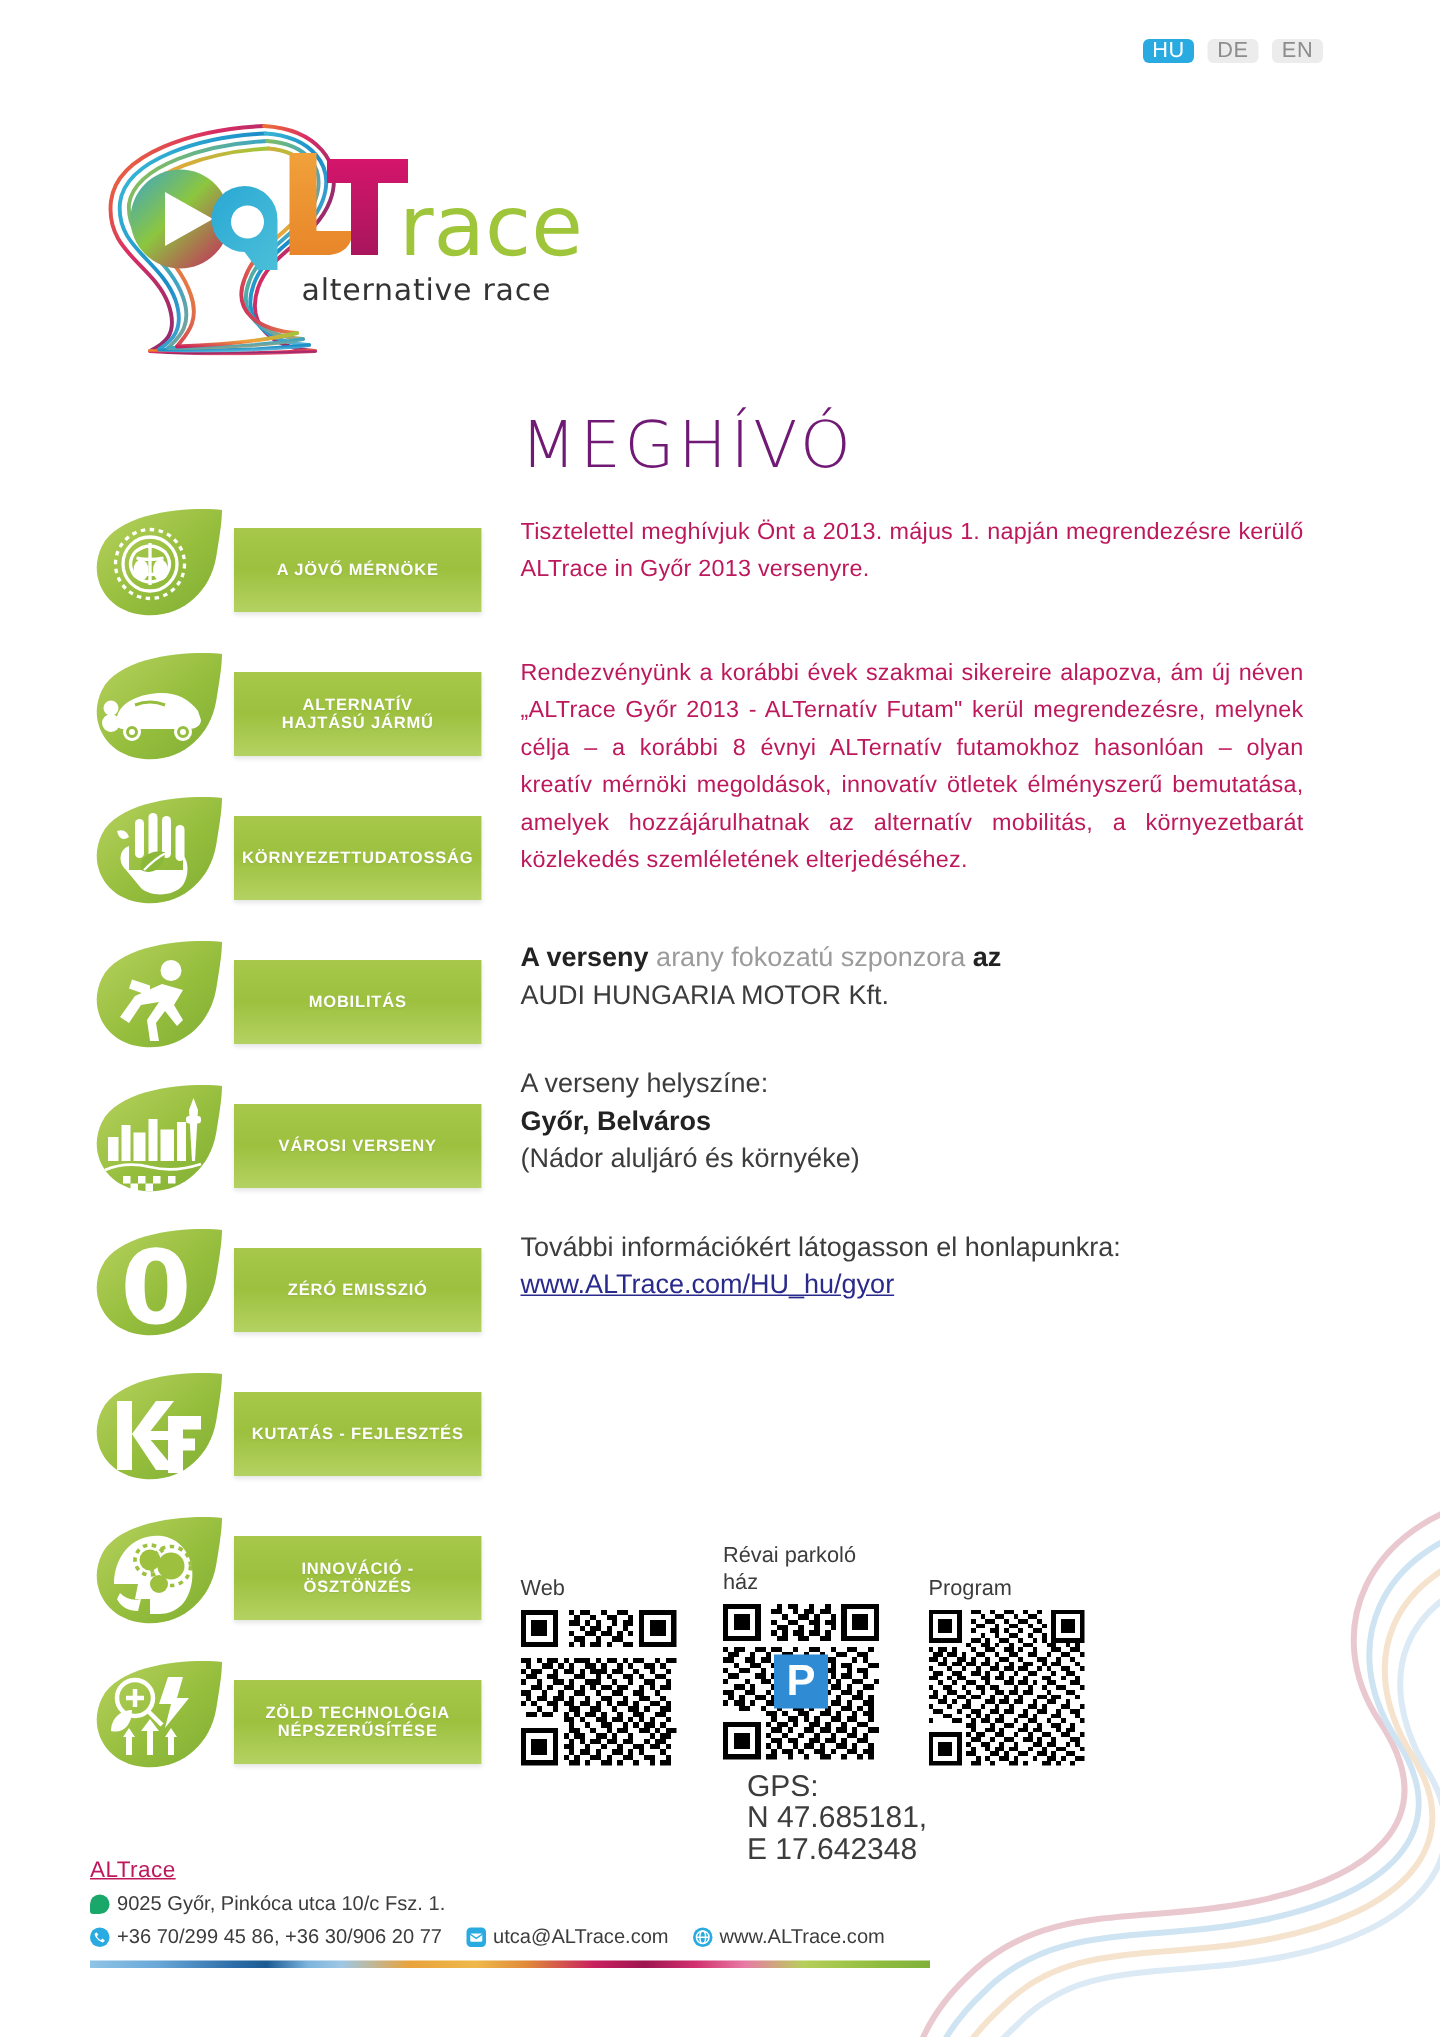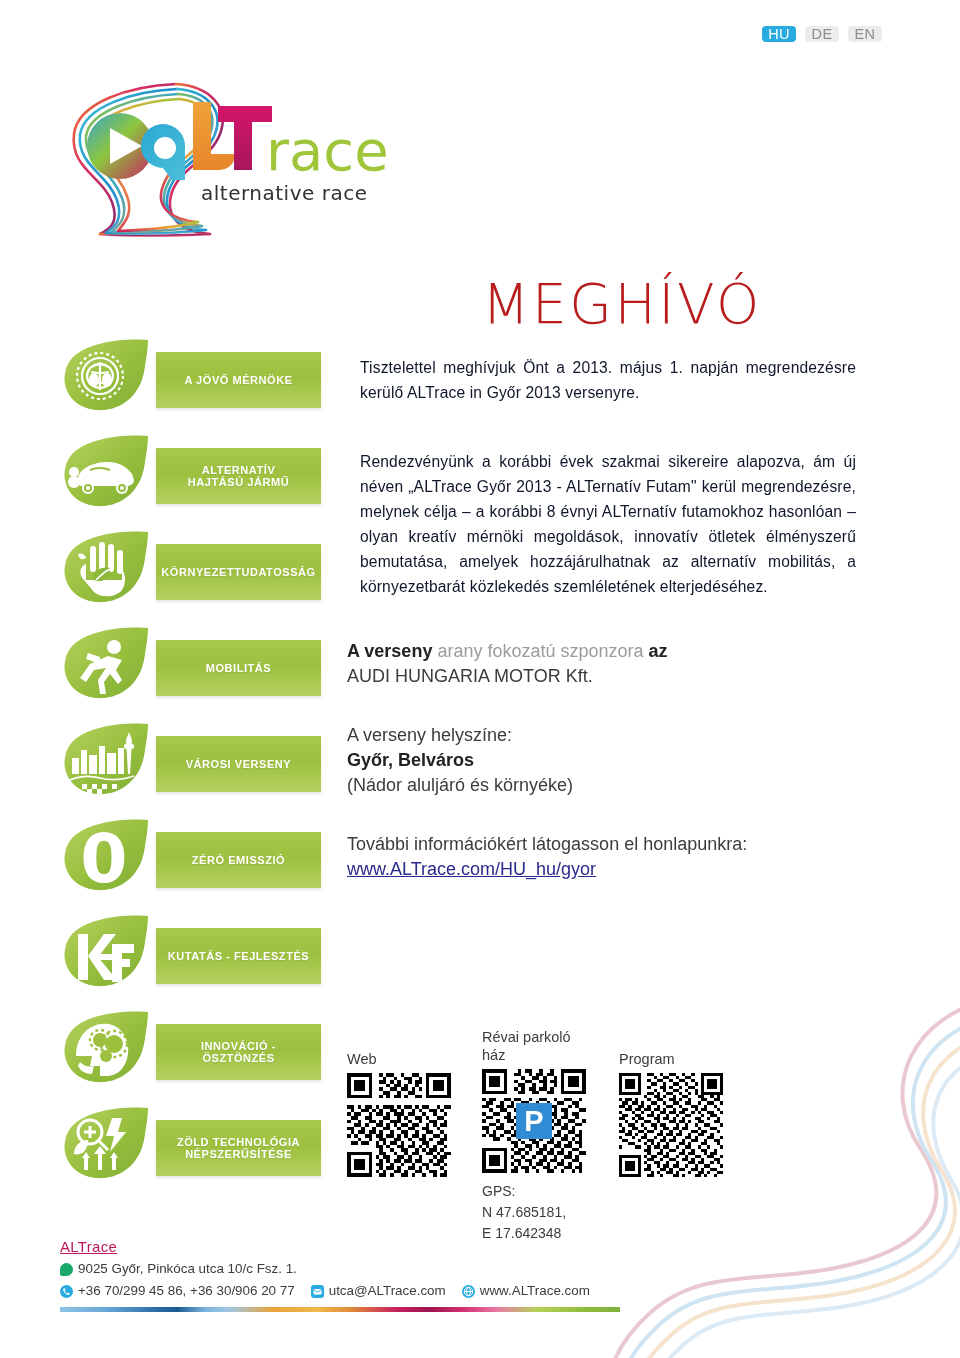--- a/index.html
+++ b/index.html
@@ -55,43 +55,42 @@
     left: 60px; top: 72px;
     width: 350px; height: 165px;
     z-index: 4;
   }
 
   
   .title {
     position: absolute;
     left: 347px; top: 272px;
     width: 550px;
-    text-align: center;
-    font-size: 55px;
+    font-size: 43px;
     font-weight: 300;
     letter-spacing: 2.5px;
-    color: #b91c1c;
+    color: #701a75;
     font-family: "DejaVu Sans", sans-serif;
     font-stretch: normal;
   }
 
   
   .content {
     position: absolute;
     left: 347px; top: 342px;
     width: 522px;
     z-index: 3;
   }
   .para {
     font-size: 15.6px;
     line-height: 25px;
-    color: #0f172a;
+    color: #be185d;
     text-align: justify;
     letter-spacing: .15px;
-    margin: 13px;
+    margin: 0;
   }
   .para.intro { margin-bottom: 44px; }
   .para.body  { margin-bottom: 40px; }
 
   .block { margin-bottom: 34px; font-size: 18px; line-height: 25px; color: #3c3c3c; }
   .block .line { display: block; }
   .bold { font-weight: bold; color: #222; }
   .gray { color: #9b9b9b; }
   .link {
     color: #2a2a8c;
@@ -158,24 +157,25 @@
     width: 36px; height: 36px;
     background: #2e8bd4;
     color: #fff;
     font-size: 29px;
     font-weight: bold;
     line-height: 36px;
     text-align: center;
     font-family: "Liberation Sans", sans-serif;
   }
   .gps {
-    font-size: 14px;
+    font-size: 20px;
     color: #3c3c3c;
     line-height: 21px;
     margin-top: 8px;
+    margin-left: 16px;
   }
 
   
   .footer {
     position: absolute;
     left: 60px; bottom: 46px;
     width: 560px;
     z-index: 3;
   }
   .footer .brand {

